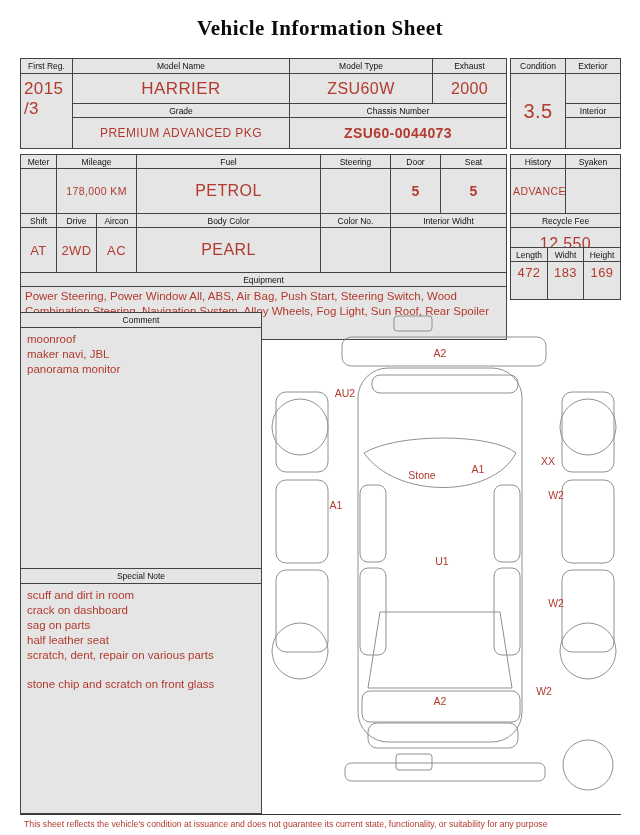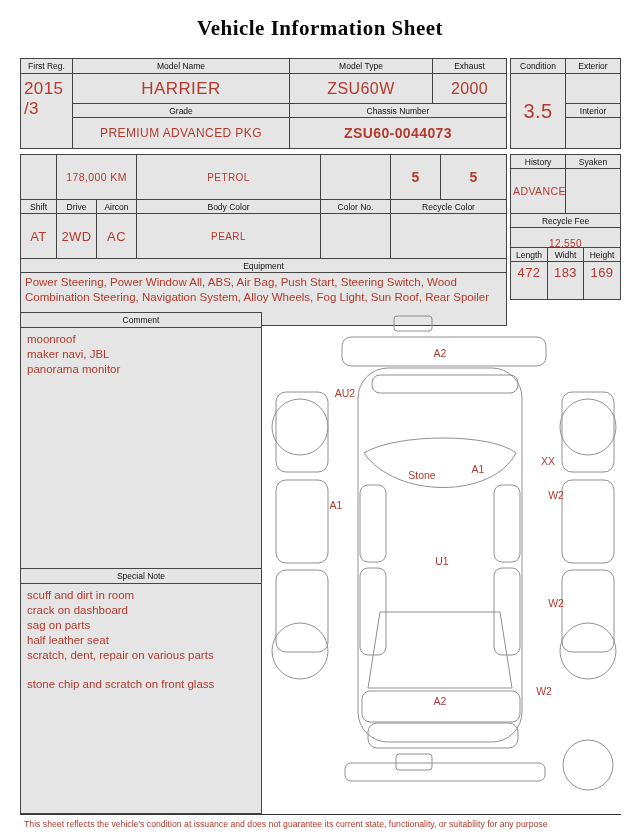--- a/index.html
+++ b/index.html
@@ -13,21 +13,21 @@
     position:absolute; top:16px; left:0; width:640px; text-align:center;
     font-family:"Liberation Serif", serif; font-size:21px; font-weight:bold;
     letter-spacing:.5px; color:#0a0a0a;
   }
   table.t { position:absolute; border-collapse:collapse; table-layout:fixed; background:#e5e5e5; }
   .t th, .t td { border:1px solid var(--border); overflow:hidden; white-space:nowrap; }
   .t th { font-size:8.5px; font-weight:normal; color:#111; text-align:center; padding:1px 2px; vertical-align:middle; }
   .t td { text-align:center; color:var(--red); padding:0 2px; vertical-align:middle; letter-spacing:.4px; }
   tr.h14 { height:14px; } tr.h15 { height:15px; } tr.h29 { height:45px; }
   tr.h30 { height:30px; } tr.h31 { height:31px; } tr.h32 { height:32px; } tr.h38 { height:38px; }
-  .s20{font-size:20px;} .s17{font-size:17px;} .s16{font-size:16px;} .s15{font-size:10px;}
+  .s20{font-size:20px;} .s17{font-size:17px;} .s16{font-size:16px;} .s15{font-size:16px;}
   .s14{font-size:14px;font-weight:bold;} .s13{font-size:13px;} .s12{font-size:12px;} .s10{font-size:10.5px;}
   #t1l { left:20px; top:58px; width:486px; }
   #t1r { left:510px; top:58px; width:110px; }
   #t2l { left:20px; top:154px; width:486px; }
   #t2r { left:510px; top:154px; width:110px; }
   #t2d { left:510px; top:247px; width:110px; }
   td.firstreg { text-align:left; vertical-align:top; padding:5px 0 0 3px; line-height:1.15; }
   td.equip {
     font-size:11.5px; text-align:left; vertical-align:top; white-space:normal;
     height:53px; line-height:1.3; padding:2px 4px; letter-spacing:0;
@@ -115,35 +115,43 @@
   <colgroup>
     <col style="width:36px">
       <col style="width:40px">
       <col style="width:40px">
     <col style="width:184px">
       <col style="width:70px">
       <col style="width:50px">
       <col style="width:66px">
   </colgroup>
   <tbody>
+      <tr class="h14">
+    <th>Meter</th>
+    <th colspan="2">Mileage</th>
+    <th>Fuel</th>
+    <th>Steering</th>
+    <th>Door</th>
+    <th>Seat</th>
+  </tr>
   <tr class="h29">
     <td></td>
     <td colspan="2" class="s10">178,000 KM</td>
     <td class="s15">PETROL</td>
     <td></td>
     <td class="s14">5</td>
     <td class="s14">5</td>
   </tr>
   <tr class="h14">
     <th>Shift</th>
     <th>Drive</th>
     <th>Aircon</th>
     <th>Body Color</th>
     <th>Color No.</th>
-    <th colspan="2">Recycle Color</th>
+    <th colspan="2">Interior Widht</th>
   </tr>
   <tr class="h29">
     <td class="s13">AT</td>
     <td class="s13">2WD</td>
     <td class="s13">AC</td>
     <td class="s15">PEARL</td>
     <td></td>
     <td colspan="2"></td>
   </tr>
   <tr class="h14">

